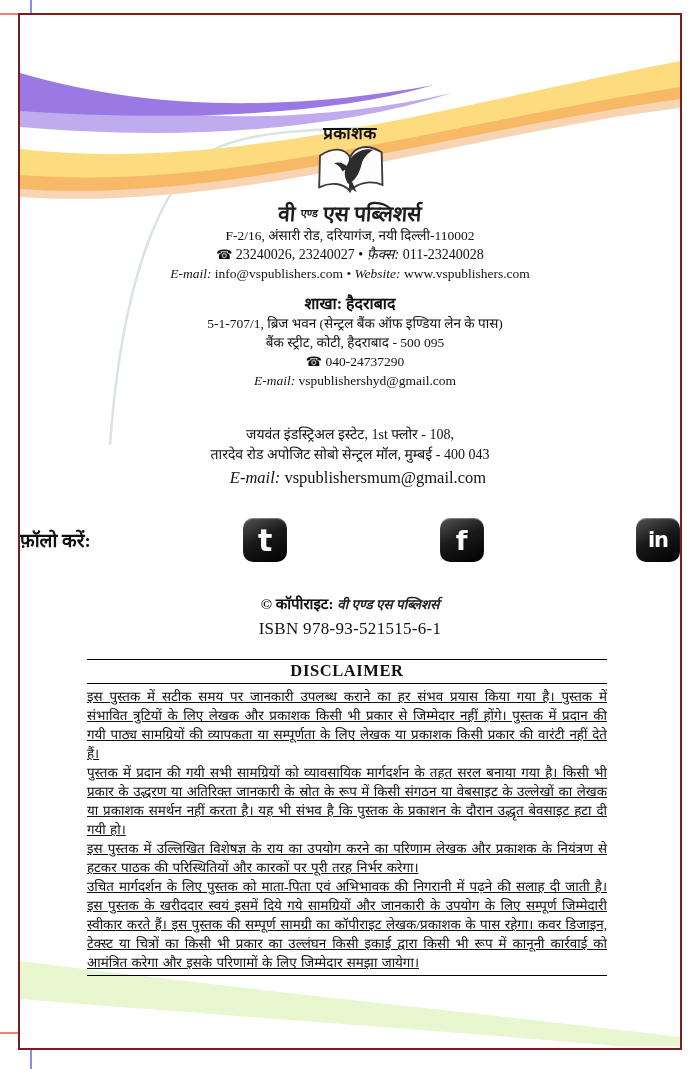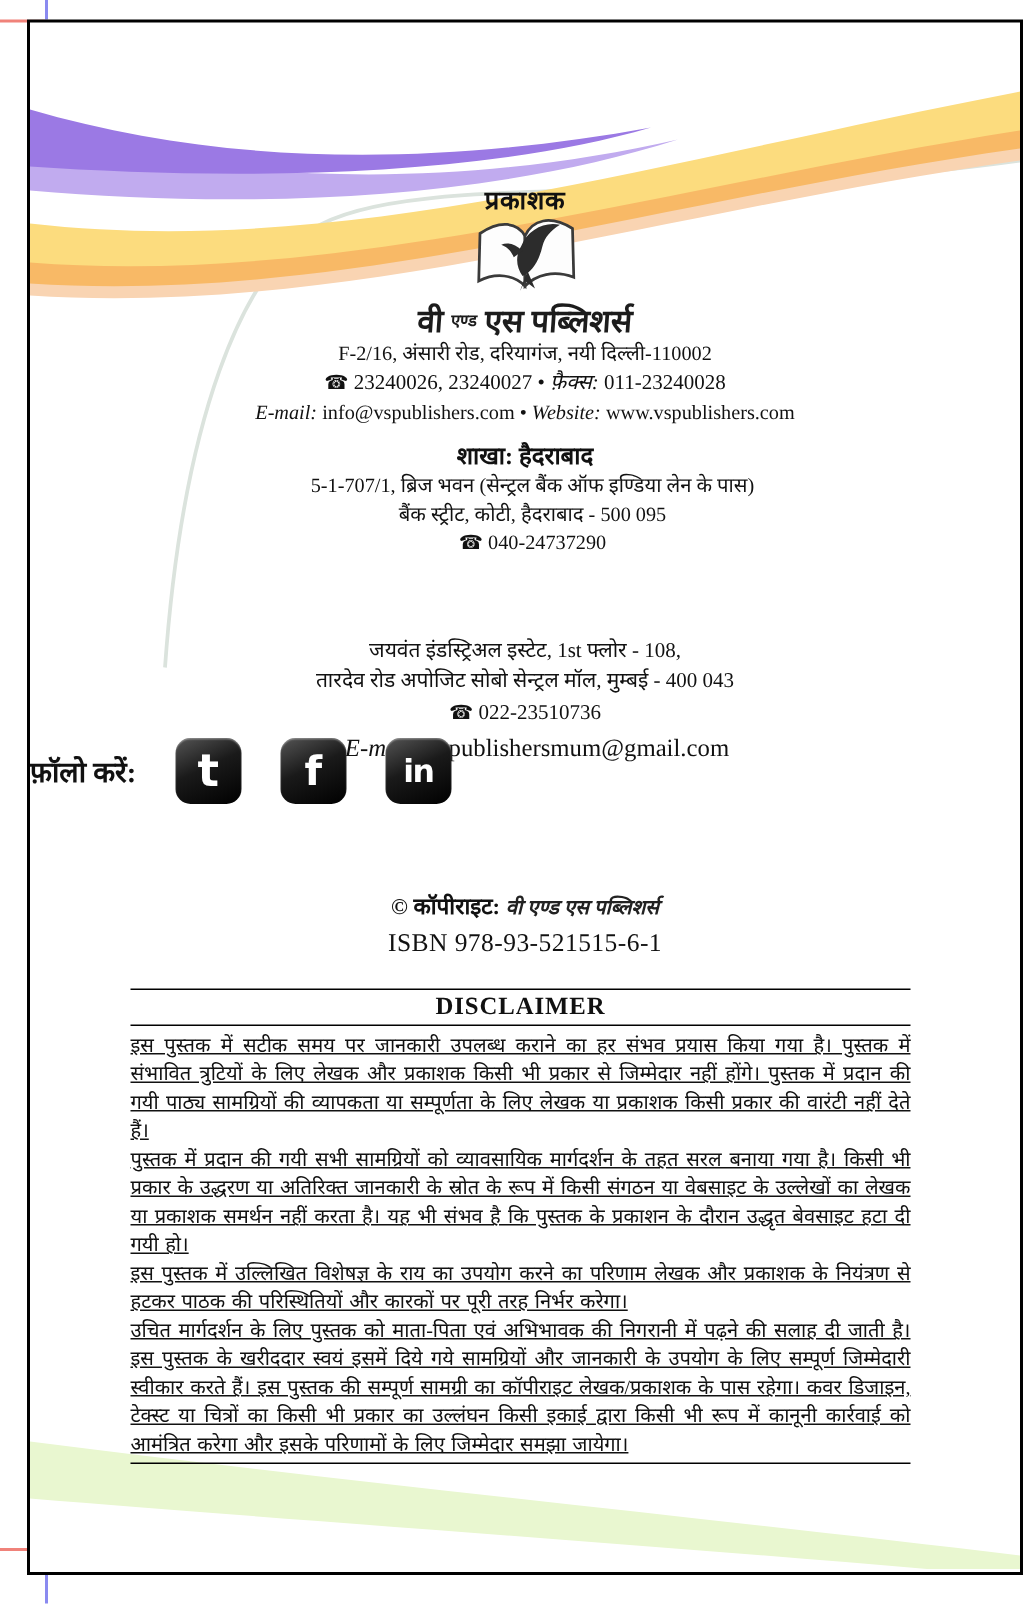--- a/index.html
+++ b/index.html
@@ -2,21 +2,21 @@
 <html><head>
 <meta charset="utf-8">
 <style>
   html,body{margin:0;padding:0;}
   body{
     width:690px;height:1080px;position:relative;background:#fff;
     font-family:"Liberation Serif", serif;color:#111;overflow:hidden;
   }
   .frame{
     position:absolute;left:18px;top:13px;width:660px;height:1033px;
-    border:2px solid #000000;overflow:hidden;background:#fff;
+    border:2px solid #7f1d1d;overflow:hidden;background:#fff;
   }
   .waves{position:absolute;left:0;top:0;pointer-events:none;}
   .cl{position:absolute;left:0;right:0;text-align:center;}
   
   .crop{position:absolute;}
   .crop.h{height:2px;width:30px;background:#f0827a;}
   .crop.v{width:2px;height:16px;background:#8a8af0;}
   .crop.tl-h{left:0;top:13px;}
   .crop.tl-v{left:30px;top:0;}
   .crop.bl-h{left:0;top:1032px;}
@@ -32,21 +32,21 @@
   .addr1{top:211px;font-size:13.5px;line-height:19px;}
   .addr1 .ln2{font-size:14px;}
   .em{font-style:italic;}
   .hyd-head{top:277px;}
   .hyd-lines{top:299px;font-size:13.5px;line-height:19px;margin-left:10px;}
   .mum-head{top:387px;}
   .mum-lines{top:410px;font-size:14px;line-height:20px;}
   .mum-email{font-size:16.5px;line-height:26px;margin-left:16px;}
   .phone-glyph{font-size:13px;}
   
-  .follow-row{top:477px;display:flex;align-items:center;justify-content:flex-start;gap:26px;}
+  .follow-row{top:503px;display:flex;align-items:center;justify-content:space-between;}
   .follow-label{font-size:19px;font-weight:600;}
   .sicon{width:44px;height:44px;border-radius:10px;color:#fff;
     background:linear-gradient(155deg,#555 0%,#1a1a1a 45%,#000 100%);
     display:flex;align-items:center;justify-content:center;
     font-family:"DejaVu Sans", sans-serif;font-weight:bold;box-shadow:inset 0 1px 1px rgba(255,255,255,.35);}
   .sicon.tw{font-size:30px;}
   .sicon.fb{font-size:27px;}
   .sicon.li{font-size:21px;letter-spacing:-1px;}
   
   .copyright{top:578px;font-size:15px;}
@@ -117,29 +117,29 @@
   </div>
 
   <div class="cl branch-head hyd-head">शाखा: हैदराबाद</div>
   <div class="cl hyd-lines">
     <div>5-1-707/1, ब्रिज भवन (सेन्ट्रल बैंक ऑफ इण्डिया लेन के पास)</div>
     <div>बैंक स्ट्रीट, कोटी, हैदराबाद - 500 095</div>
     <div>
       <span class="phone-glyph">☎</span>
       <span>040-24737290</span>
     </div>
+    <div>
+      <span class="em">E-mail:</span>
+      <span>vspublishershyd@gmail.com</span>
+    </div>
   </div>
 
   <div class="cl mum-lines">
     <div>जयवंत इंडस्ट्रिअल इस्टेट, 1st फ्लोर - 108,</div>
     <div>तारदेव रोड अपोजिट सोबो सेन्ट्रल मॉल, मुम्बई - 400 043</div>
-    <div>
-      <span class="phone-glyph">☎</span>
-      <span>022-23510736</span>
-    </div>
     <div class="mum-email">
       <span class="em">E-mail:</span>
       <span>vspublishersmum@gmail.com</span>
     </div>
   </div>
 
   <div class="cl follow-row">
     <span class="follow-label">फ़ॉलो करें:</span>
     <span class="sicon tw">t</span>
     <span class="sicon fb">f</span>

